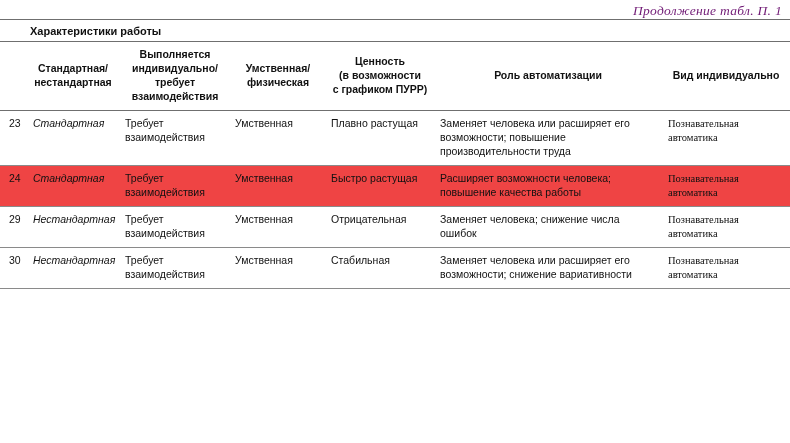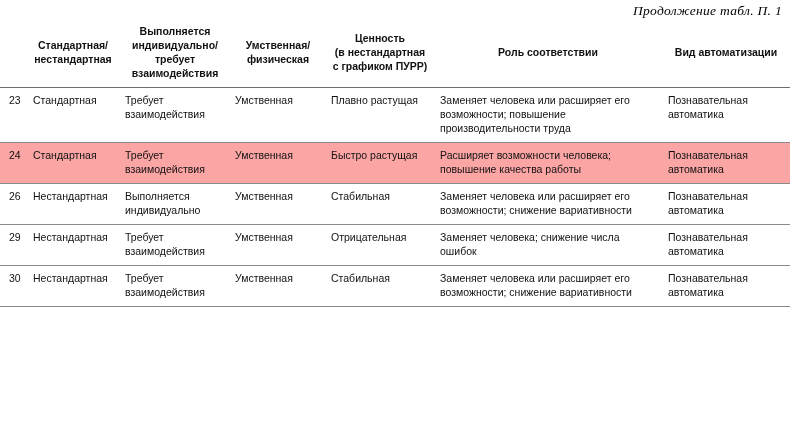--- a/index.html
+++ b/index.html
@@ -26,21 +26,21 @@
   .caption-row {
     height: 18px;
     padding: 1px 8px 0 0;
     text-align: right;
   }
   .caption {
     font-family: "Liberation Serif", serif;
     font-style: italic;
     font-size: 13.5px;
     letter-spacing: 0.3px;
-    color: #000000;
+    color: #701a75;
     white-space: nowrap;
   }
 
   
   table.tbl {
     width: 790px;
     border-collapse: collapse;
     table-layout: fixed;
     font-size: 10.5px;
   }
@@ -75,33 +75,33 @@
 
   
   tr.data-row td {
     vertical-align: top;
     line-height: 1.33;
     padding: 6px 4px 6px 0;
     border-bottom: 1.1px solid #8a8a8a;
     font-size: 10.5px;
   }
   tr.data-row.shaded td {
-    background: #fca5a5;
+    background: #ef4444;
   }
   tr.data-row td.c-num {
     text-align: left;
     padding-left: 9px;
     margin-left: 48px;
   }
-  tr.data-row td.c-std   { padding-left: 7px; }
+  tr.data-row td.c-std   { padding-left: 7px; font-style: italic; }
   tr.data-row td.c-mode  { padding-left: 5px; }
   tr.data-row td.c-type  { padding-left: 5px; }
   tr.data-row td.c-value { padding-left: 5px; }
   tr.data-row td.c-role  { padding-left: 6px; }
-  tr.data-row td.c-kind  { padding-left: 6px; }
+  tr.data-row td.c-kind  { padding-left: 6px; font-family: Liberation Serif, serif; }
 
   
   col.w-num   { width: 26px; }
   col.w-std   { width: 94px; }
   col.w-mode  { width: 110px; }
   col.w-type  { width: 96px; }
   col.w-value { width: 108px; }
   col.w-role  { width: 228px; }
   col.w-kind  { width: 128px; }
 </style>
@@ -119,47 +119,53 @@
       <col class="w-num">
       <col class="w-std">
       <col class="w-mode">
       <col class="w-type">
       <col class="w-value">
       <col class="w-role">
       <col class="w-kind">
     </colgroup>
 
     <thead>
+      <tr class="group-row">
+        <td></td>
+        <td colspan="6">
+          <span class="group-label">Характеристики работы</span>
+        </td>
+      </tr>
 
       <tr class="head-row">
         <th class="h-num"></th>
         <th>
           <div>Стандартная/</div>
           <div>нестандартная</div>
         </th>
         <th>
           <div>Выполняется</div>
           <div>индивидуально/</div>
           <div>требует</div>
           <div>взаимодействия</div>
         </th>
         <th>
           <div>Умственная/</div>
           <div>физическая</div>
         </th>
         <th>
           <div>Ценность</div>
-          <div>(в нестандартная</div>
+          <div>(в возможности</div>
           <div>с графиком ПУРР)</div>
         </th>
         <th>
-          <div>Роль соответствии</div>
-        </th>
-        <th>
-          <div>Вид автоматизации</div>
+          <div>Роль автоматизации</div>
+        </th>
+        <th>
+          <div>Вид индивидуально</div>
         </th>
       </tr>
     </thead>
 
     <tbody id="tbody">
         <tr class="data-row">
           <td class="c-num">23</td>
           <td class="c-std">Стандартная</td>
           <td class="c-mode">Требует взаимодействия</td>
           <td class="c-type">Умственная</td>
@@ -170,29 +176,20 @@
         <tr class="data-row shaded">
           <td class="c-num">24</td>
           <td class="c-std">Стандартная</td>
           <td class="c-mode">Требует взаимодействия</td>
           <td class="c-type">Умственная</td>
           <td class="c-value">Быстро растущая</td>
           <td class="c-role">Расширяет возможности человека; повышение качества работы</td>
           <td class="c-kind">Познавательная автоматика</td>
         </tr>
         <tr class="data-row">
-          <td class="c-num">26</td>
-          <td class="c-std">Нестандартная</td>
-          <td class="c-mode">Выполняется индивидуально</td>
-          <td class="c-type">Умственная</td>
-          <td class="c-value">Стабильная</td>
-          <td class="c-role">Заменяет человека или расширяет его возможности; снижение вариативности</td>
-          <td class="c-kind">Познавательная автоматика</td>
-        </tr>
-        <tr class="data-row">
           <td class="c-num">29</td>
           <td class="c-std">Нестандартная</td>
           <td class="c-mode">Требует взаимодействия</td>
           <td class="c-type">Умственная</td>
           <td class="c-value">Отрицательная</td>
           <td class="c-role">Заменяет человека; снижение числа ошибок</td>
           <td class="c-kind">Познавательная автоматика</td>
         </tr>
         <tr class="data-row">
           <td class="c-num">30</td>

